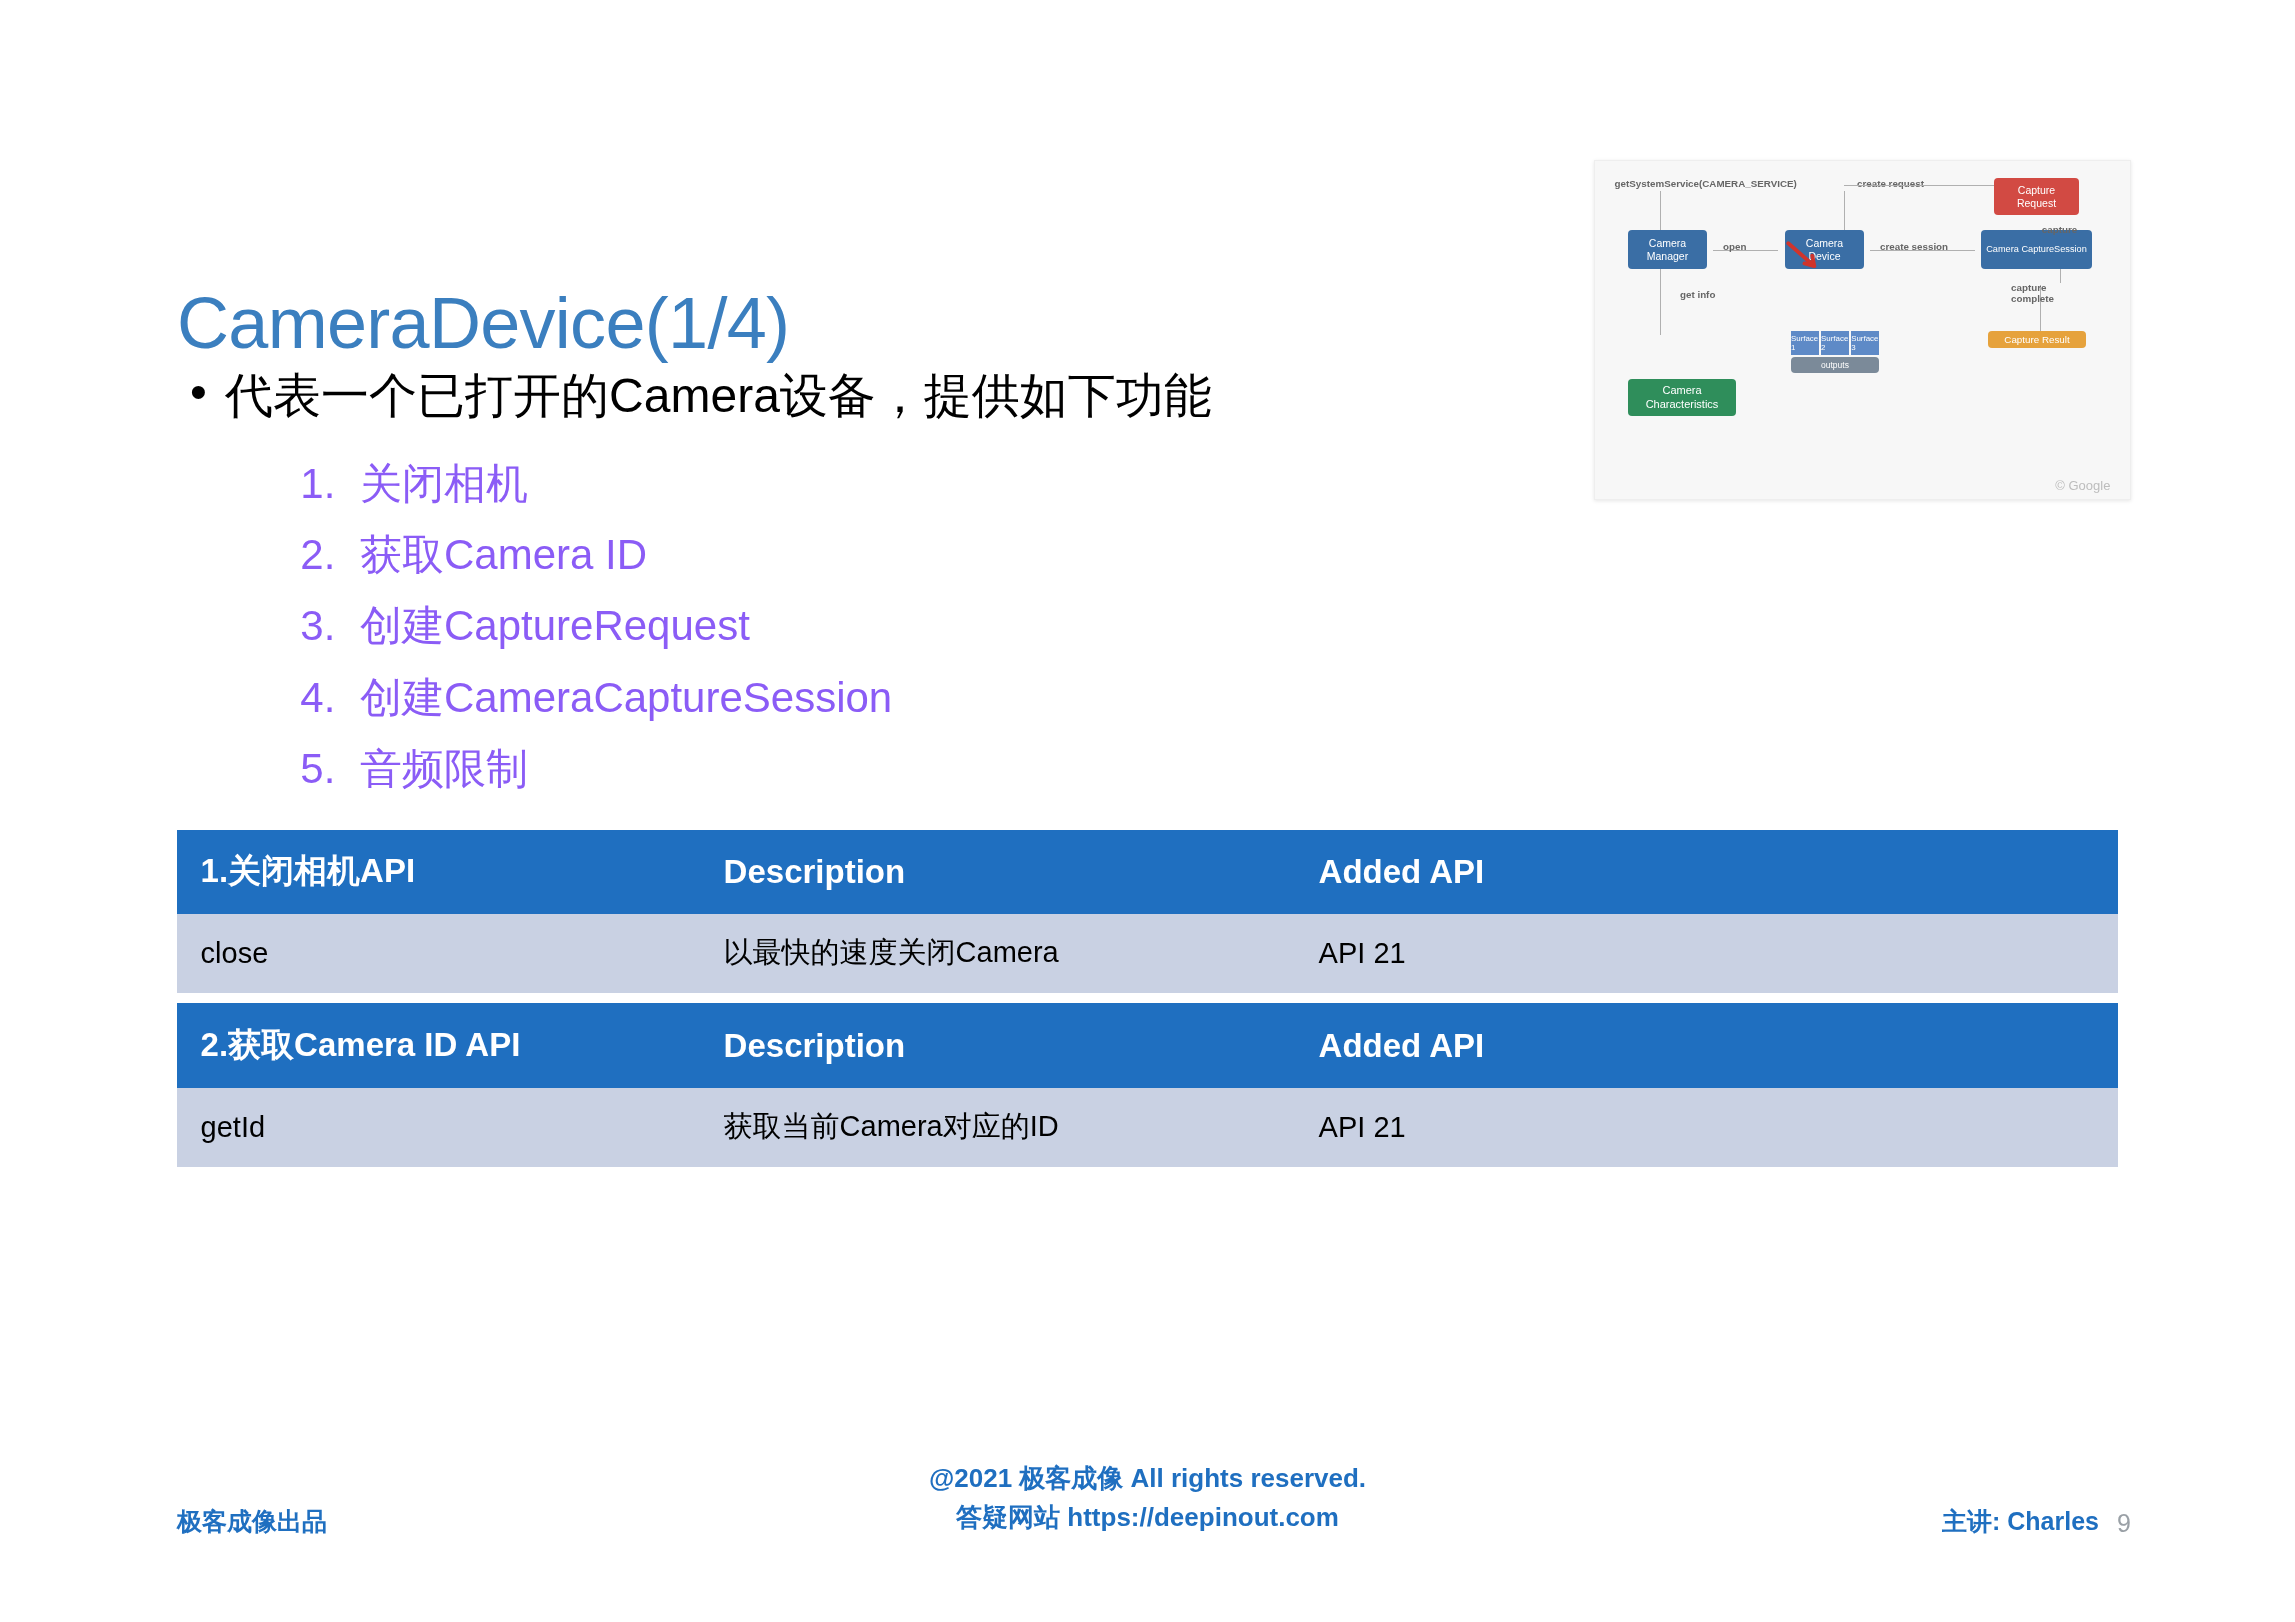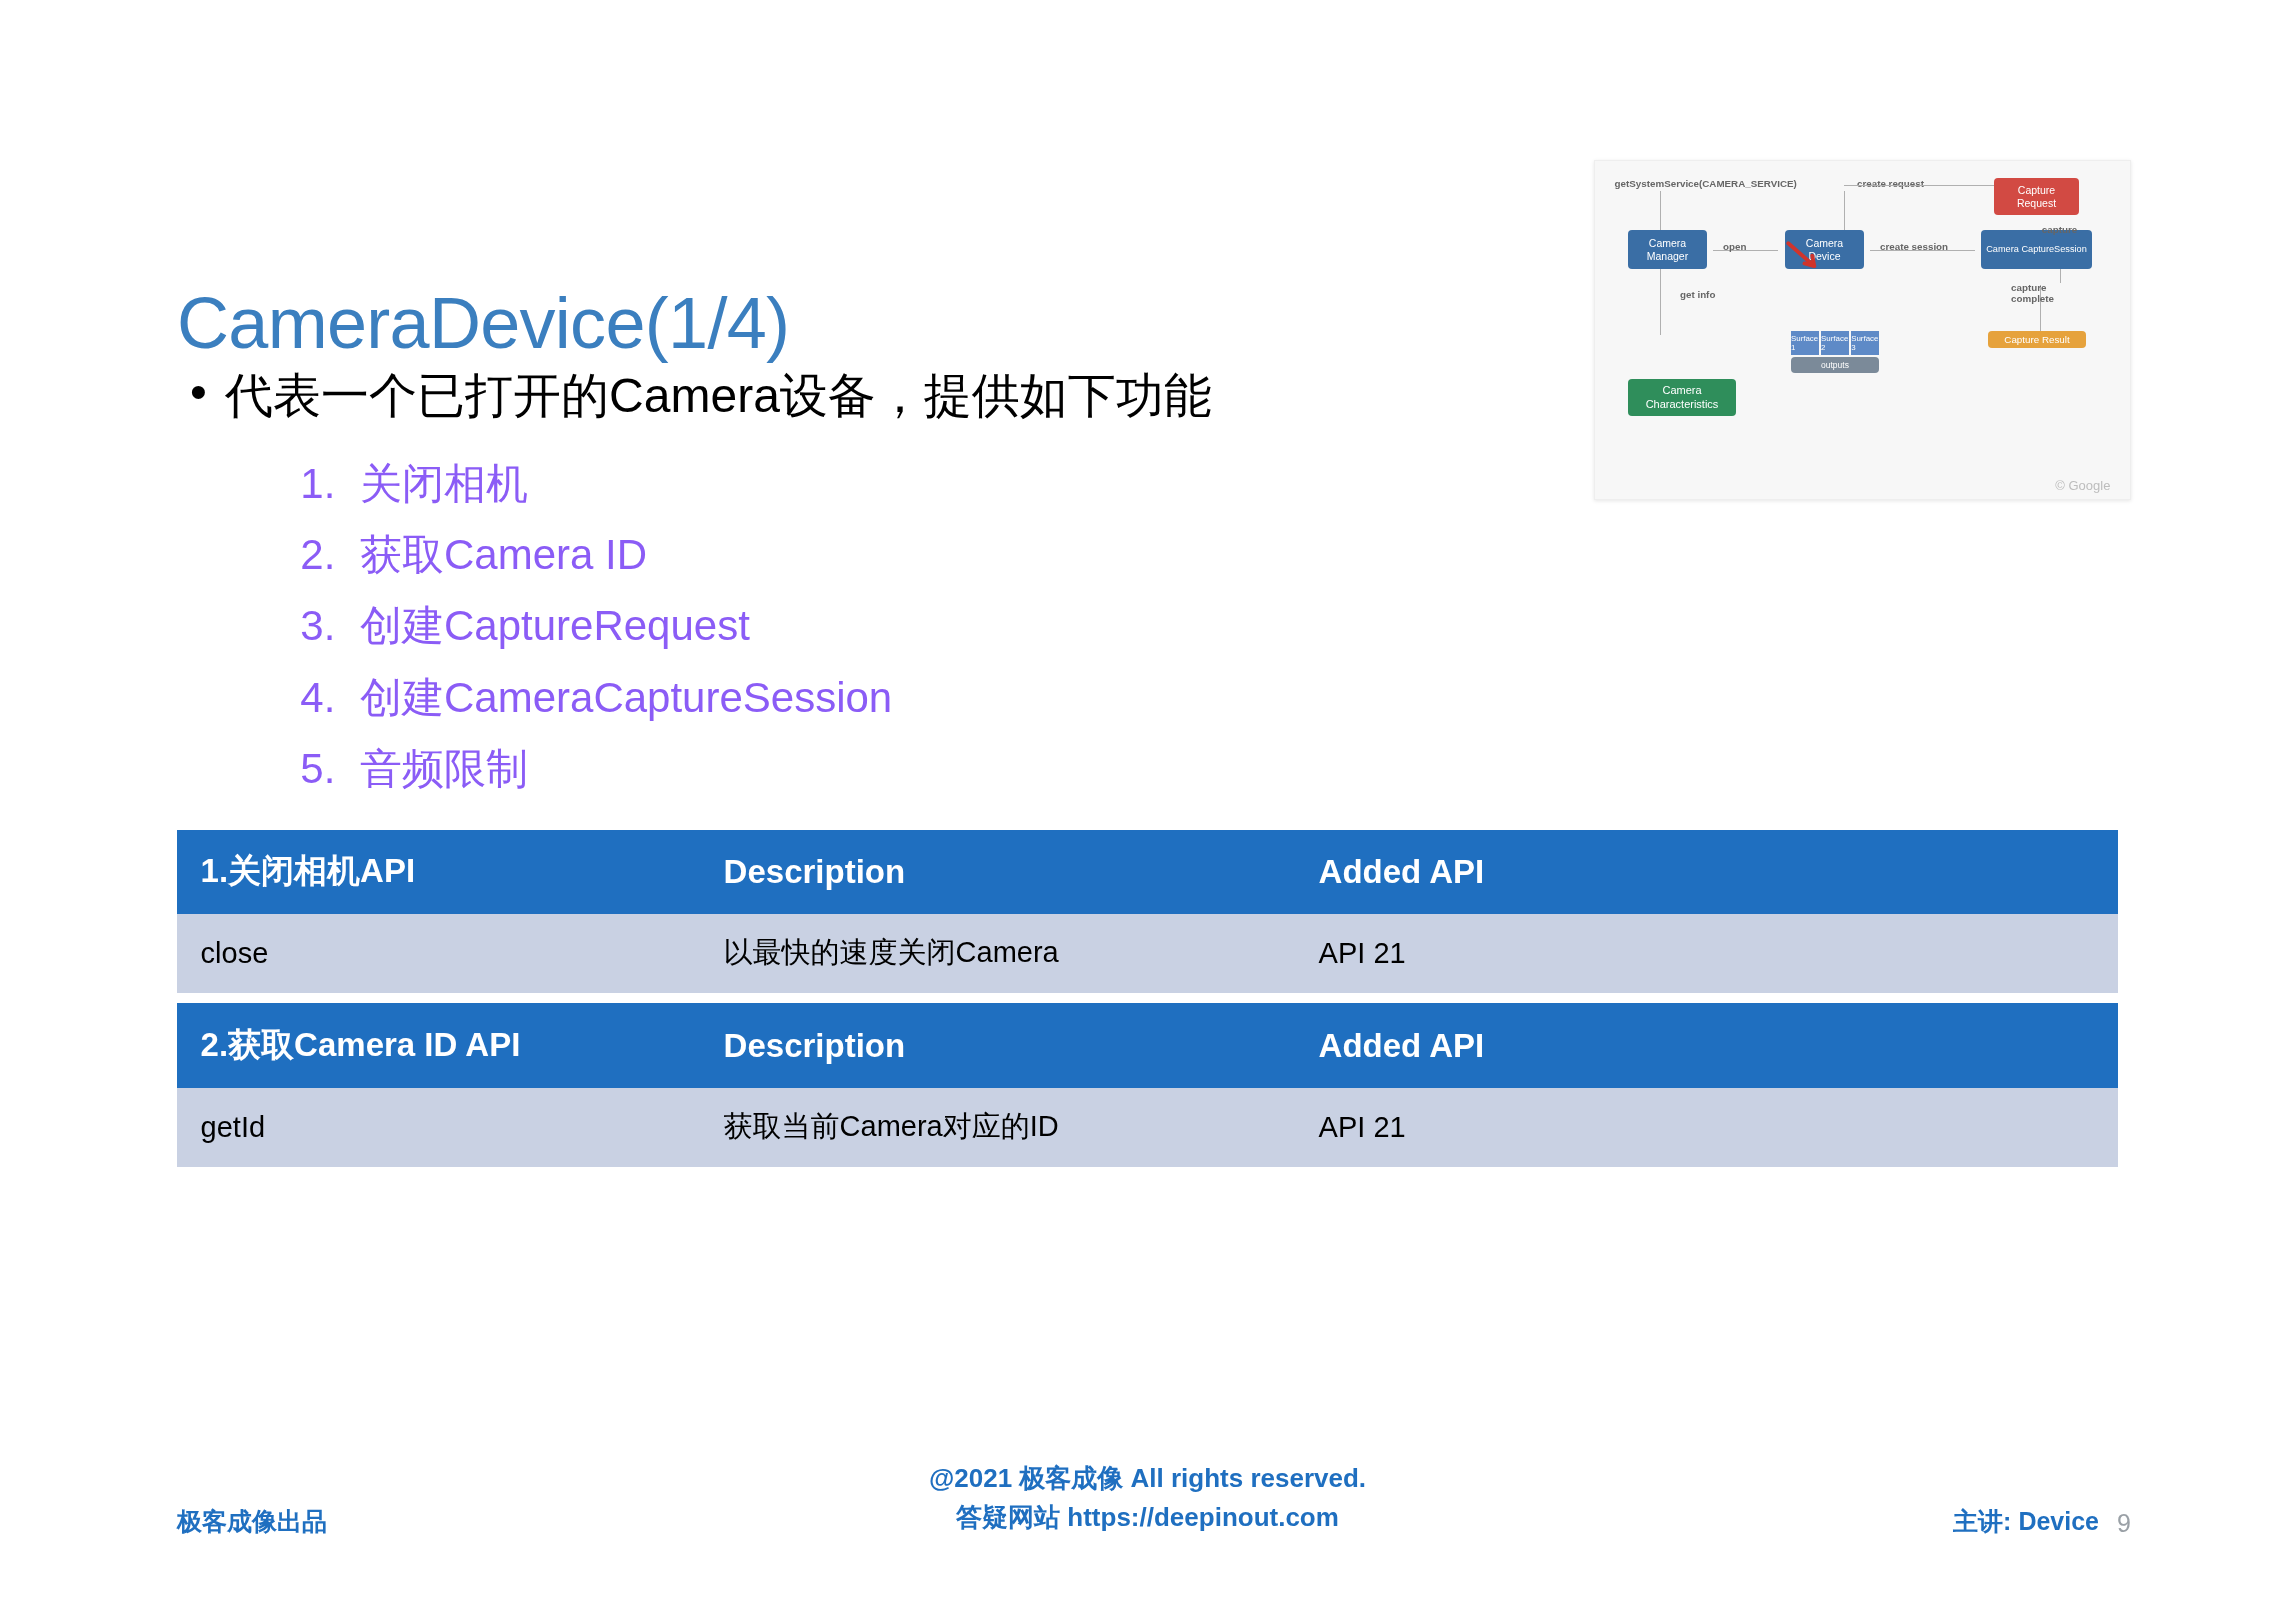--- a/index.html
+++ b/index.html
@@ -144,18 +144,18 @@
     </tr>
   </tbody>
     </table>
 
   <div class="footer">
     <div class="foot-left">极客成像出品</div>
     <div class="foot-center">
       <div>@2021 极客成像 All rights reserved.</div>
       <div>答疑网站 https://deepinout.com</div>
     </div>
-    <div class="foot-right">主讲: Device</div>
+    <div class="foot-right">主讲: Charles</div>
     <div class="page-num">9</div>
   </div>
 
 </div>
 
 
 </body></html>

